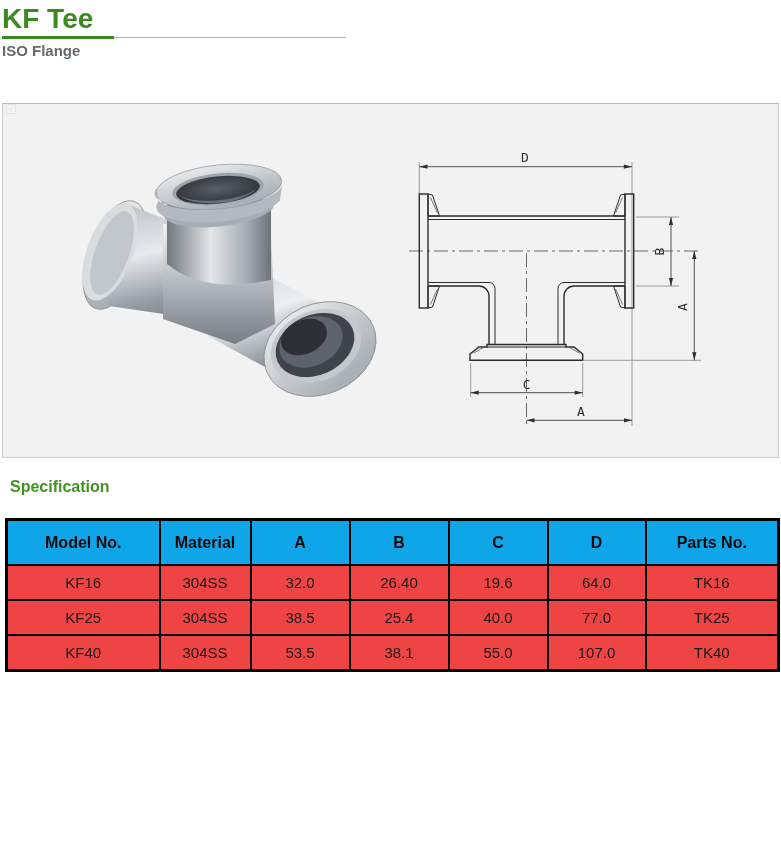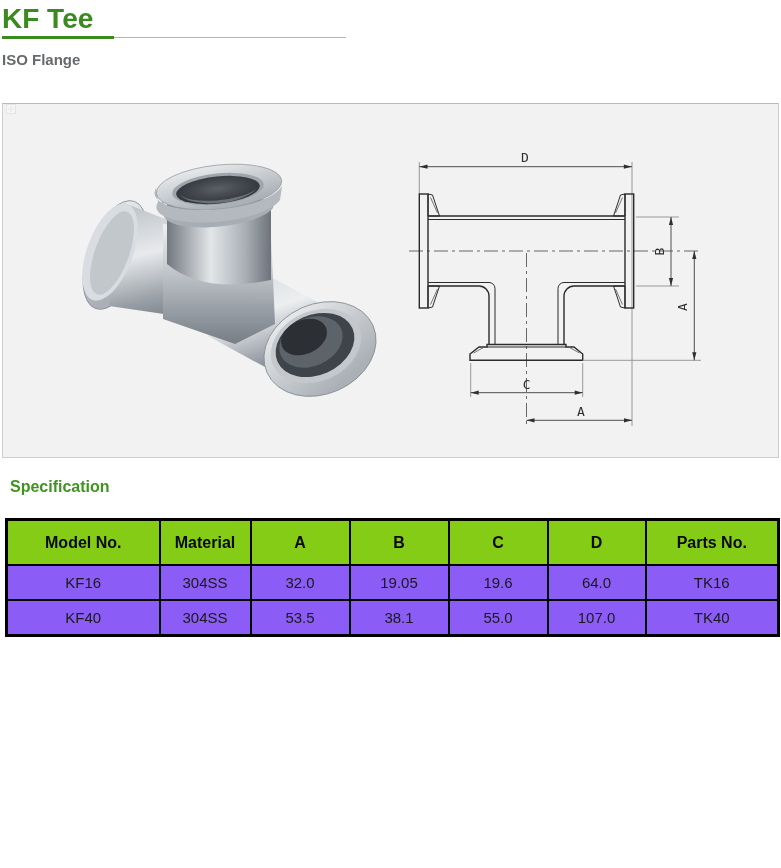--- a/index.html
+++ b/index.html
@@ -5,38 +5,38 @@
   html,body{margin:0;padding:0;background:#ffffff;}
   body{width:781px;height:868px;font-family:"Liberation Sans",sans-serif;color:#111;position:relative;overflow:hidden;}
   .page{position:absolute;left:0;top:0;width:781px;height:868px;border-radius:30px;}
 
   
   .hdr{position:absolute;left:2px;top:4px;width:779px;}
   .title{font-size:28px;font-weight:bold;color:#3a8a1f;letter-spacing:0px;line-height:30px;}
   .rule{position:relative;height:4px;margin-top:2px;}
   .rule-green{position:absolute;left:0;top:0;width:112px;height:3px;background:#3a8a1f;}
   .rule-gray{position:absolute;left:112px;top:1px;width:232px;height:1px;background:#b5b5b5;}
-  .subtitle{margin-top:11px;font-size:15px;font-weight:bold;color:#666a6d;}
+  .subtitle{margin-top:2px;font-size:15px;font-weight:bold;color:#666a6d;}
 
   
   .panel{position:absolute;left:2px;top:103px;width:775px;height:353px;background:#f2f2f2;border:1px solid #cdcdcd;border-top-color:#b9b9b9;}
   .panel svg{position:absolute;top:0;}
   .svg-left{left:0;}
   .svg-right{left:388px;}
   .ph-icon{position:absolute;left:3px;top:3px;width:10px;height:10px;opacity:.5;}
 
   
   .spec-head{position:absolute;left:10px;top:478px;font-size:16px;font-weight:bold;color:#3f941f;}
 
   
   table.spec{position:absolute;left:5px;top:518px;width:772px;border-collapse:collapse;table-layout:fixed;
     border:3px solid #000;font-size:15px;}
   table.spec th, table.spec td{border:2px solid #000;text-align:center;vertical-align:middle;padding:0;}
-  table.spec th{background:#84cc16;height:43px;font-size:16px;font-weight:bold;color:#0a0a0a;}
-  table.spec td{height:33px;background:#8b5cf6;color:#1a1a1a;font-weight:normal;}
+  table.spec th{background:#0ea5e9;height:43px;font-size:16px;font-weight:bold;color:#0a0a0a;}
+  table.spec td{height:33px;background:#ef4444;color:#1a1a1a;font-weight:normal;}
 
   
   .ln{stroke:#2b2b2b;stroke-width:1.4;fill:none;}
   .lni{stroke:#2b2b2b;stroke-width:1;fill:none;}
   .dim{stroke:#3c3c3c;stroke-width:0.9;fill:none;}
   .ext{stroke:#8f8f8f;stroke-width:0.9;fill:none;}
   .cl{stroke:#444;stroke-width:0.8;fill:none;stroke-dasharray:14 4 3 4;}
   .hatch{stroke:#555;stroke-width:0.8;fill:none;}
   .arr{fill:#2f2f2f;stroke:none;}
   .dimtxt{font-family:"DejaVu Sans Mono",monospace;font-size:13px;fill:#2e2e2e;}
@@ -207,24 +207,33 @@
         <th>C</th>
         <th>D</th>
         <th>Parts No.</th>
       </tr>
     </thead>
     <tbody>
         <tr>
           <td>KF16</td>
           <td>304SS</td>
           <td>32.0</td>
-          <td>19.05</td>
+          <td>26.40</td>
           <td>19.6</td>
           <td>64.0</td>
           <td>TK16</td>
+        </tr>
+        <tr>
+          <td>KF25</td>
+          <td>304SS</td>
+          <td>38.5</td>
+          <td>25.4</td>
+          <td>40.0</td>
+          <td>77.0</td>
+          <td>TK25</td>
         </tr>
         <tr>
           <td>KF40</td>
           <td>304SS</td>
           <td>53.5</td>
           <td>38.1</td>
           <td>55.0</td>
           <td>107.0</td>
           <td>TK40</td>
         </tr>

